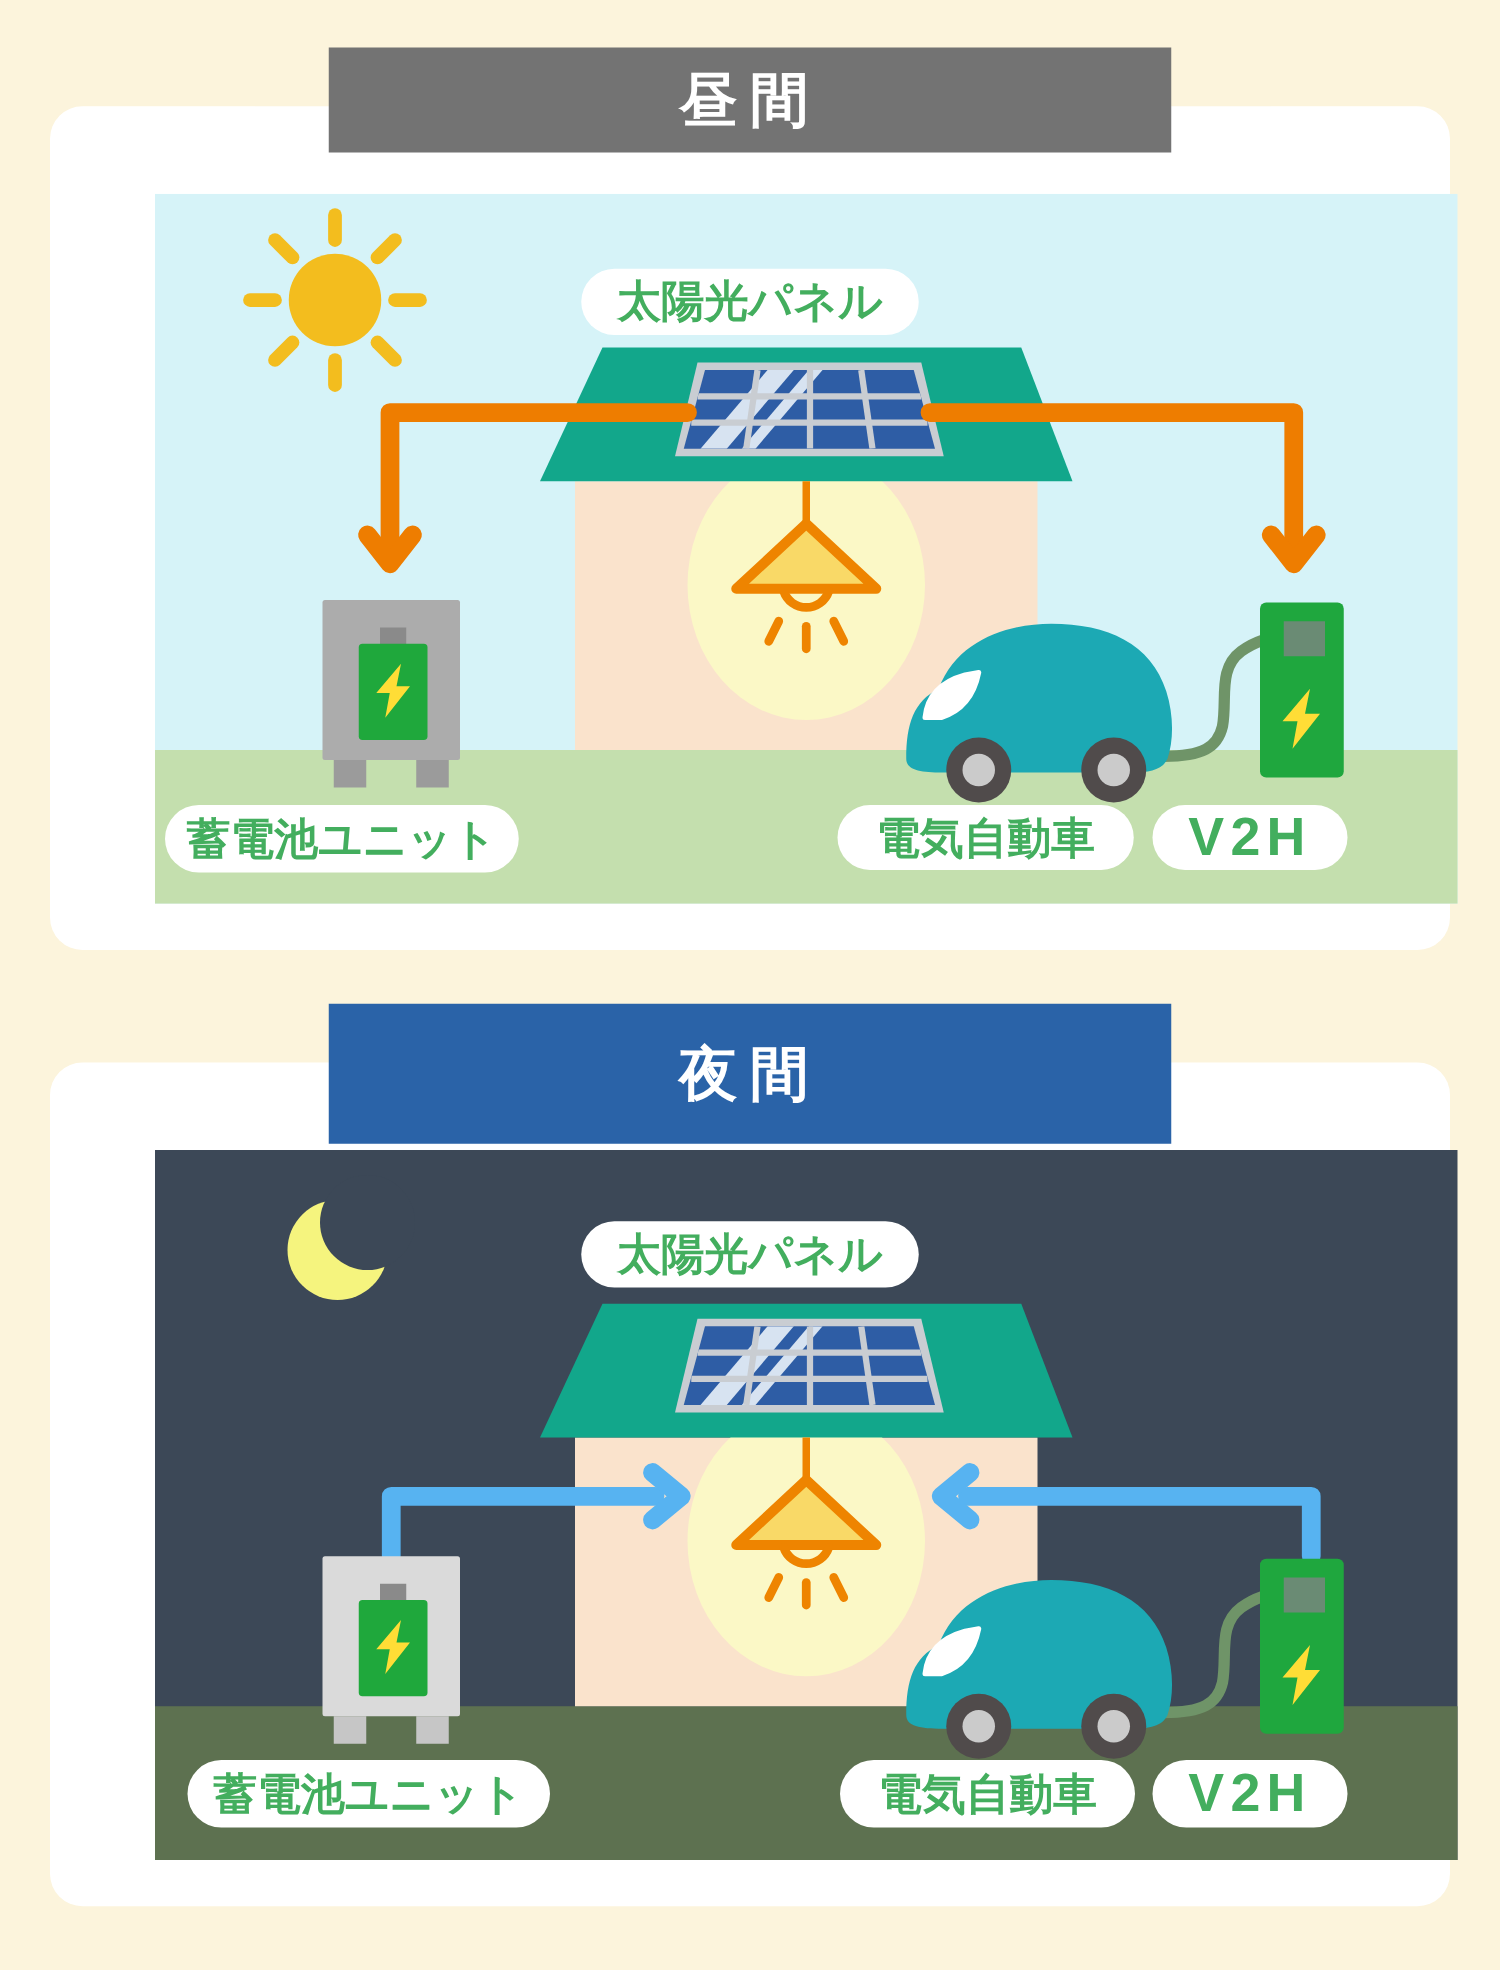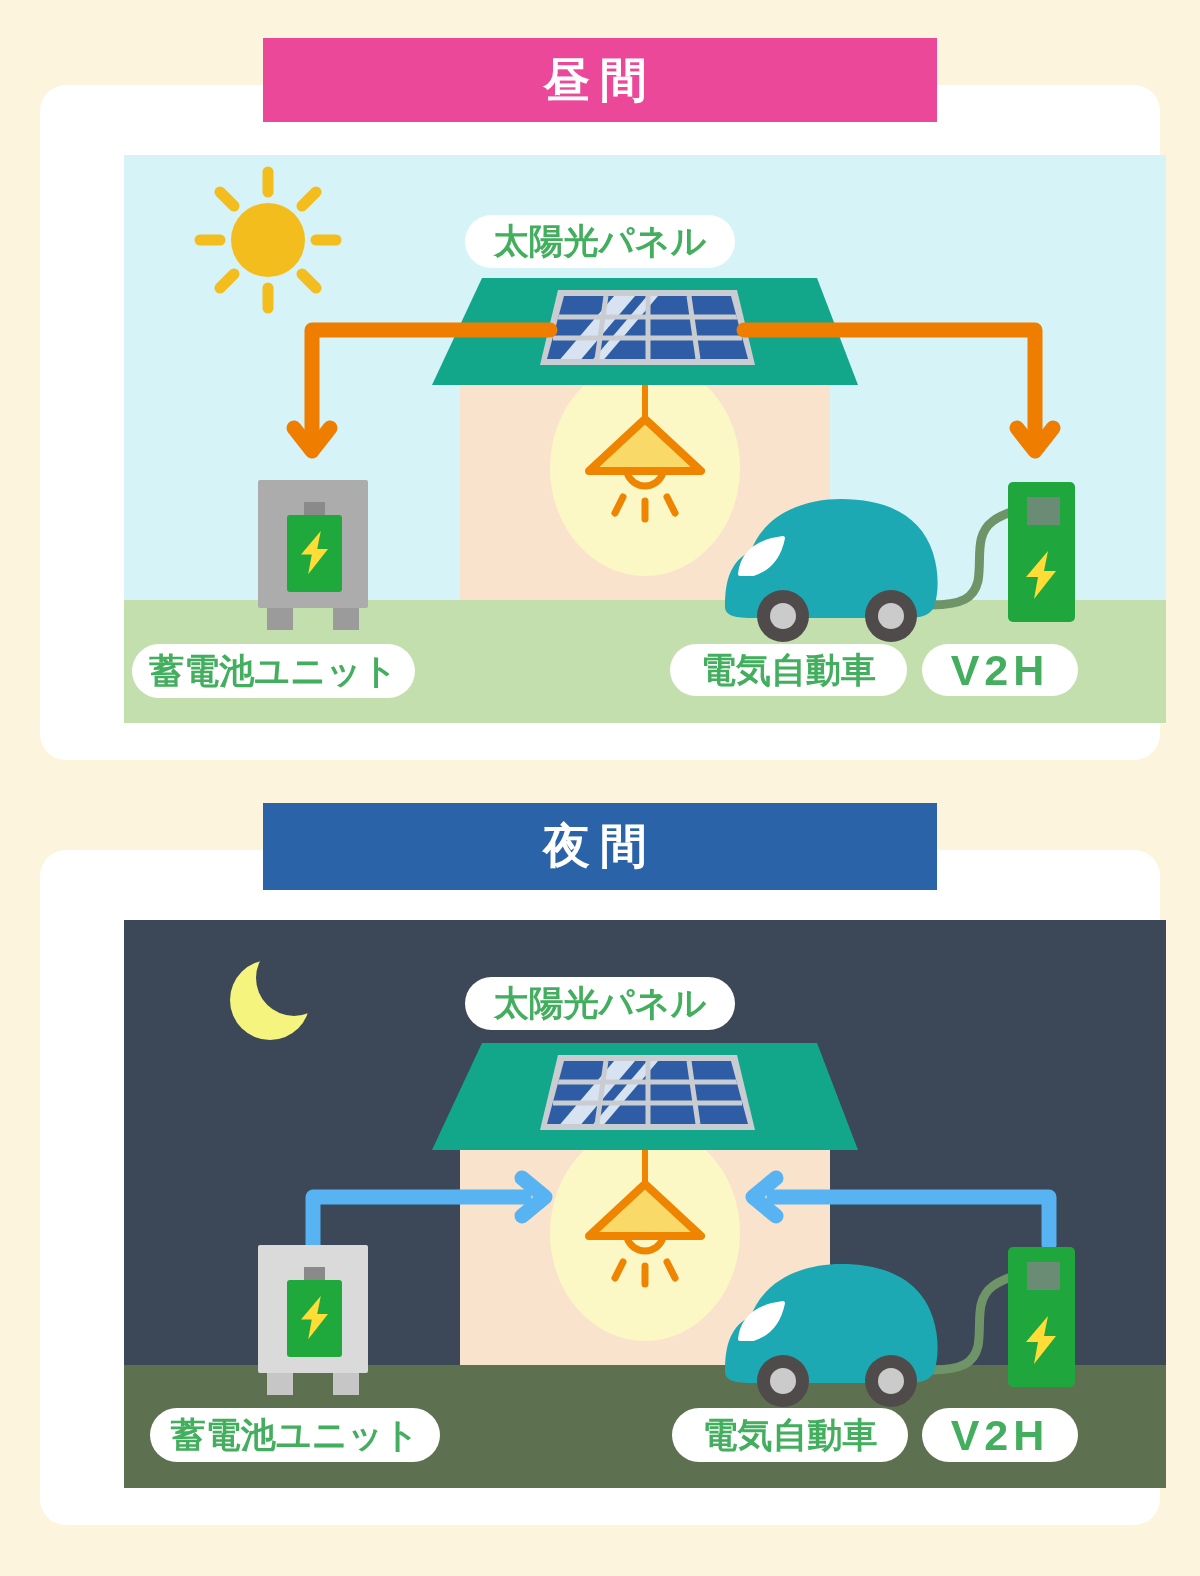--- a/index.html
+++ b/index.html
@@ -12,22 +12,22 @@
     position:absolute;left:40px;width:1120px;height:675px;
     background:#FFFFFF;border-radius:26px;
   }
   #day-card{top:85px;}
   #night-card{top:850px;}
   .section-header{
     position:absolute;left:263px;width:674px;
     display:flex;align-items:center;justify-content:center;
     color:#FFFFFF;font-size:47px;font-weight:bold;letter-spacing:10px;
   }
-  #day-header{top:38px;height:84px;background:#ec4899;}
-  #night-header{top:803px;height:87px;background:#2A63A8;}
+  #day-header{top:38px;height:84px;background:#737373;}
+  #night-header{top:803px;height:112px;background:#2A63A8;}
   .scene{
     position:absolute;left:79px;width:1132px;height:568px;
   }
   .scene-day{
     top:155px;
     --sky:#D6F3F8; --ground:#C4DFAE;
     --unit-body:#ACACAC; --unit-foot:#9B9B9B;
   }
   .scene-night{
     top:920px;

